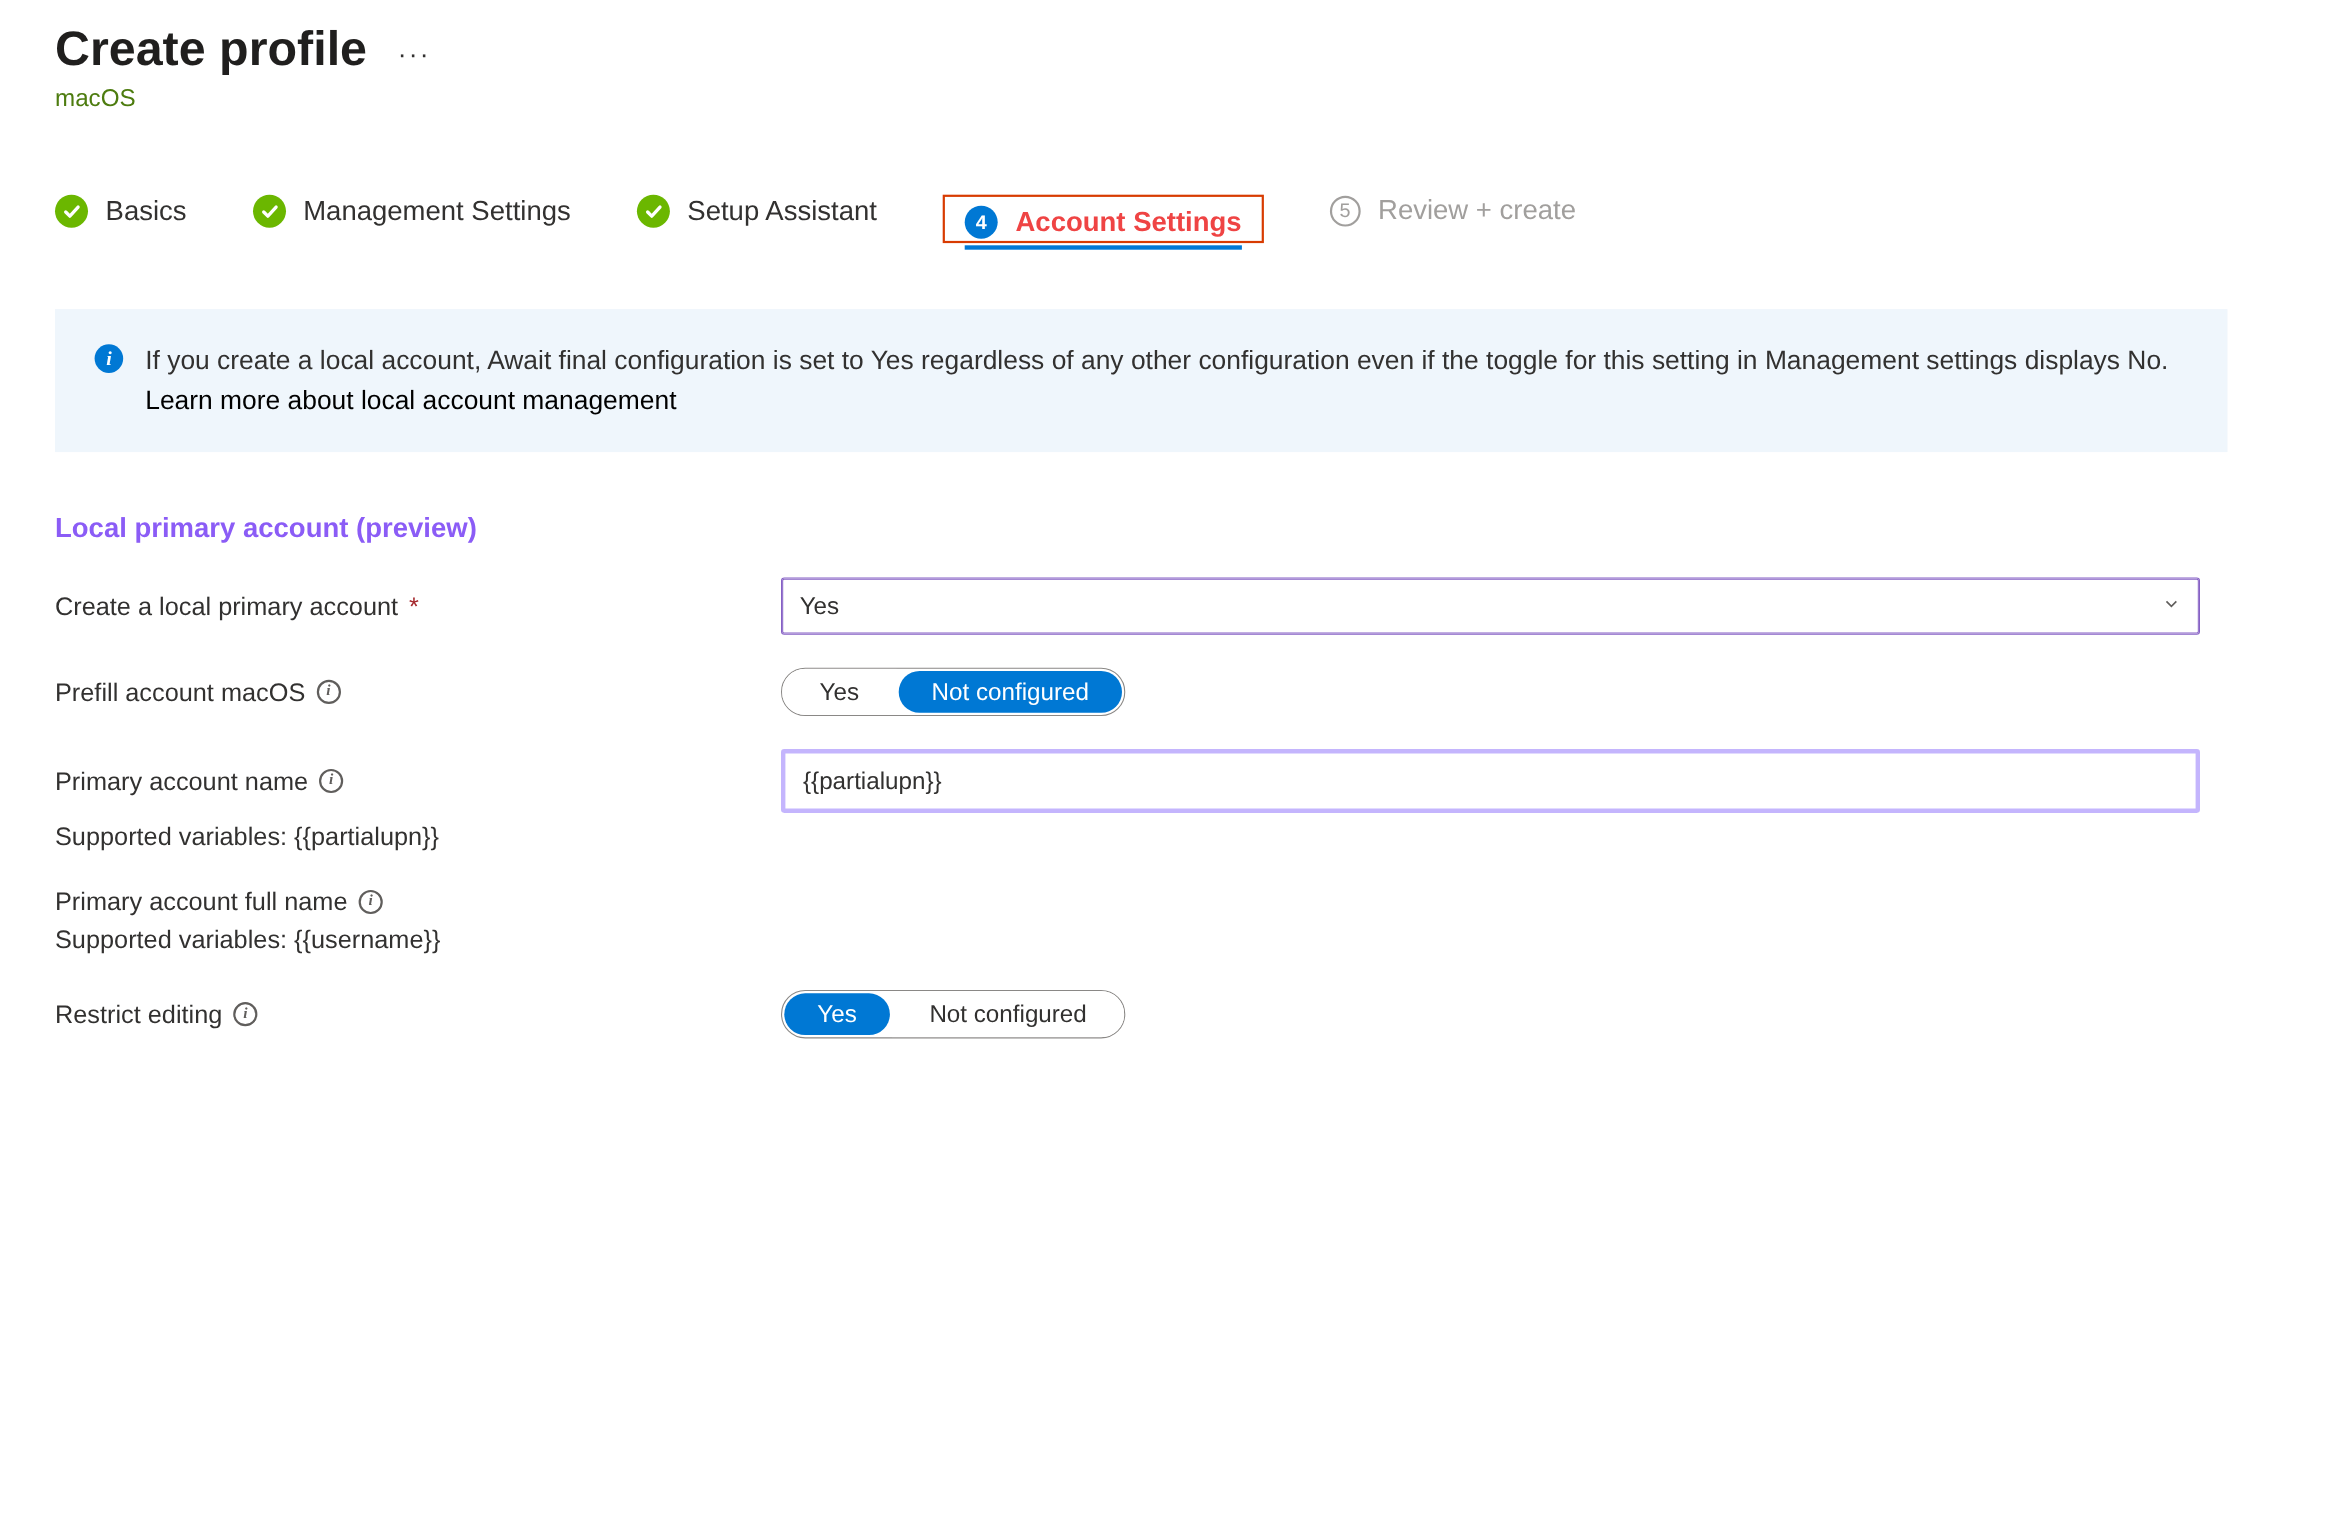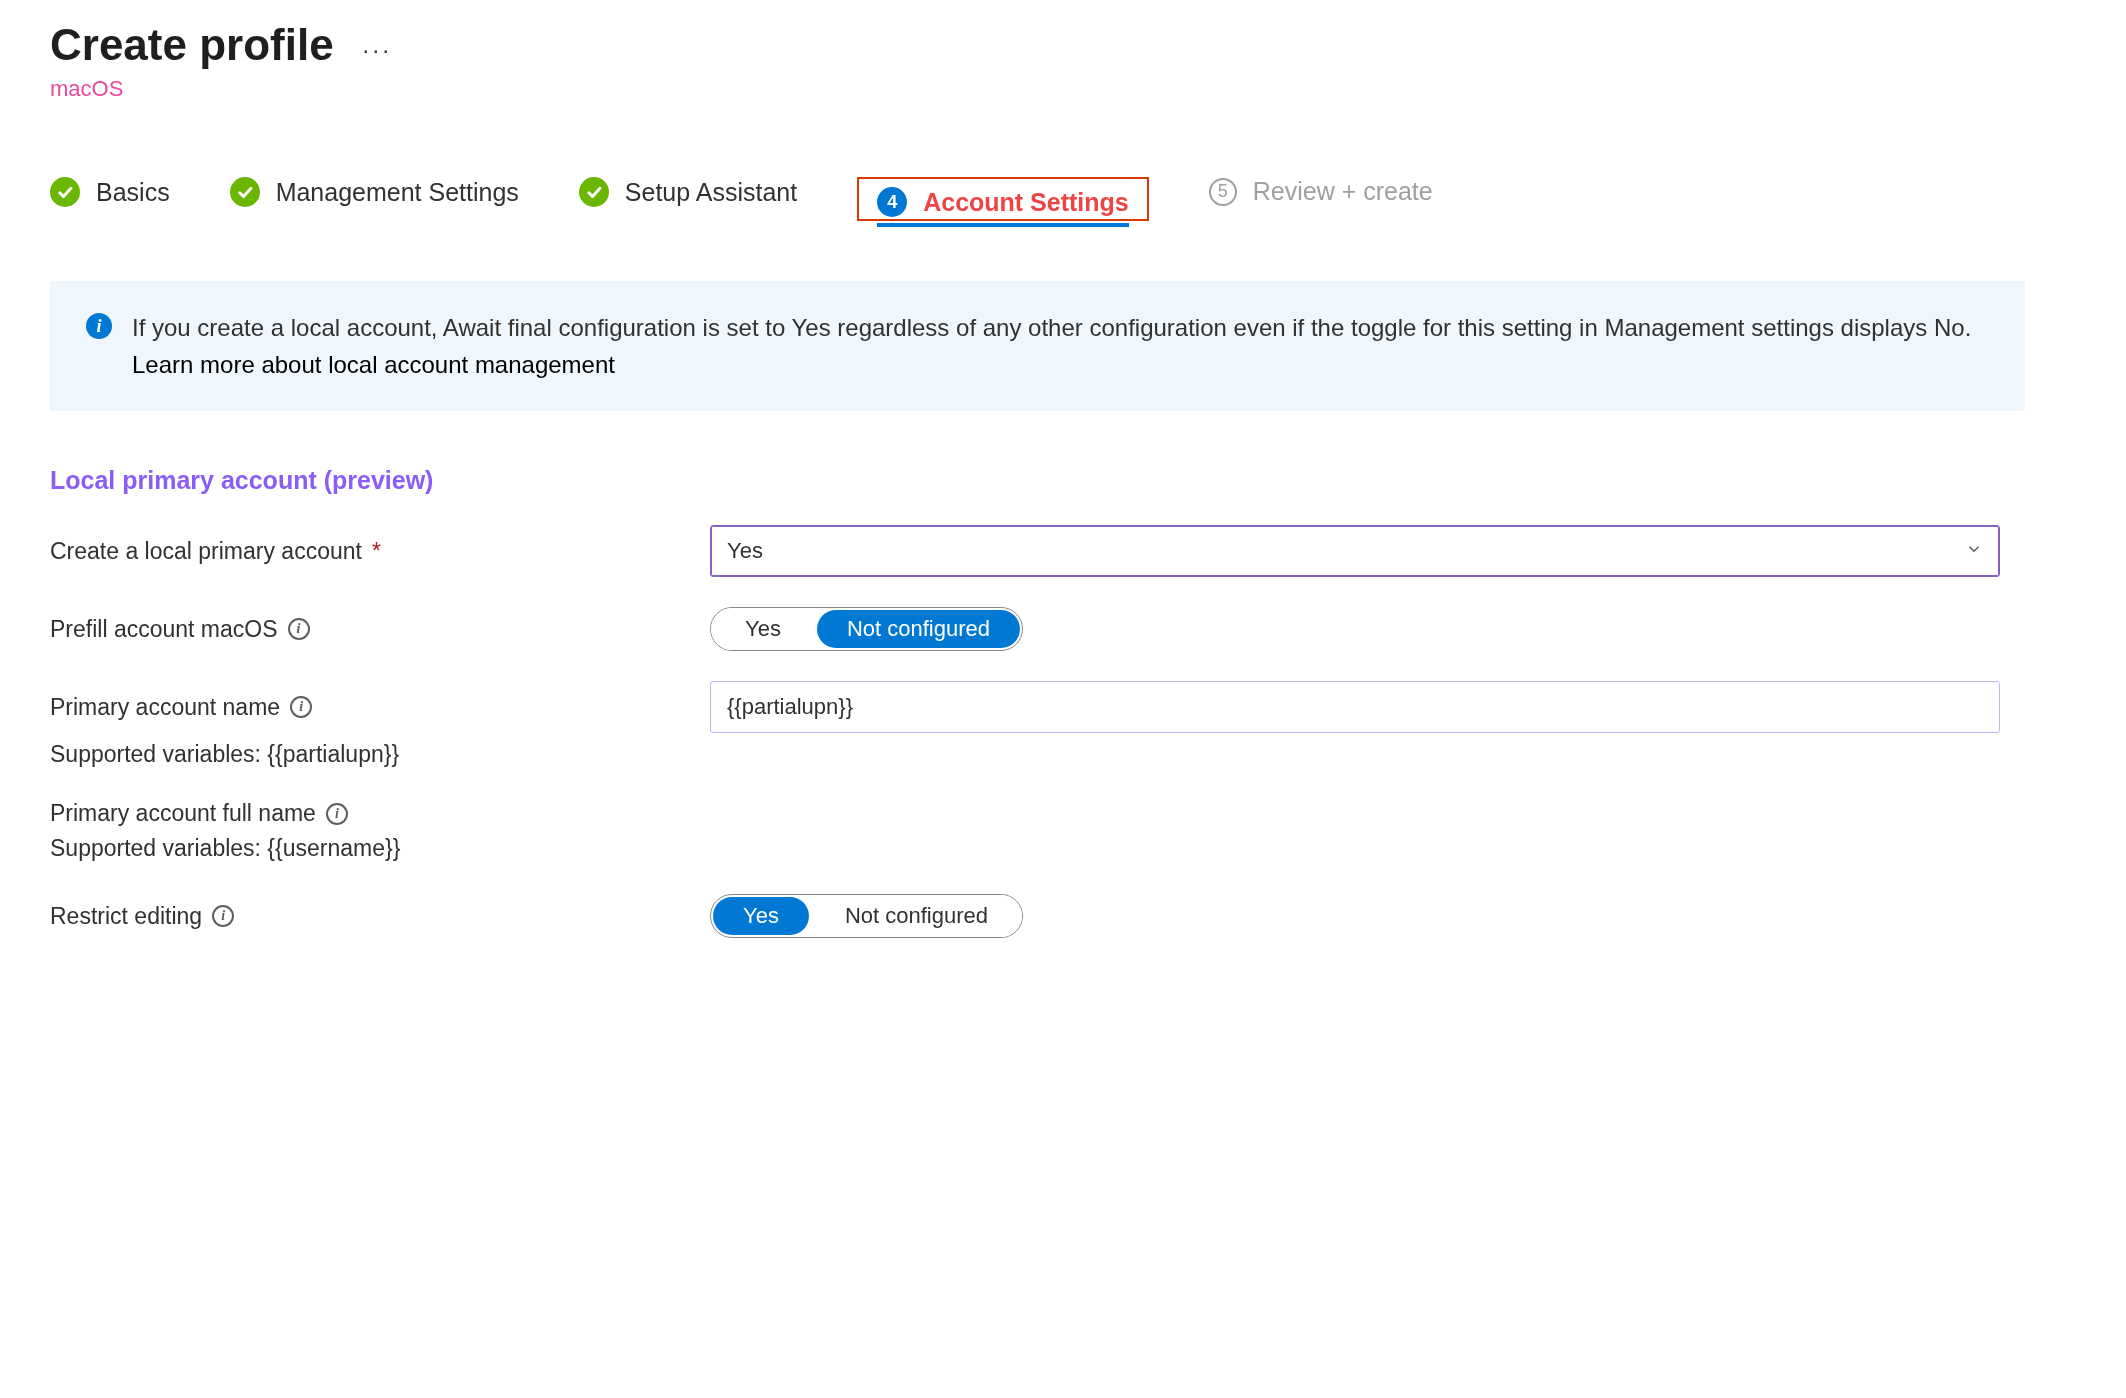--- a/index.html
+++ b/index.html
@@ -28,21 +28,21 @@
   }
   .more-icon {
     color: #323130;
     font-size: 24px;
     letter-spacing: 2px;
     line-height: 1;
     padding-top: 10px;
   }
   .subtitle {
     font-size: 22px;
-    color: #ec4899;
+    color: #4d7c0f;
     margin-top: 6px;
   }
   .steps {
     display: flex;
     align-items: flex-start;
     gap: 60px;
     margin-top: 75px;
     flex-wrap: nowrap;
   }
   .step {
@@ -162,21 +162,21 @@
     background: #ffffff;
     display: flex;
     align-items: center;
     justify-content: space-between;
     cursor: pointer;
   }
   .select-box.focused { border: 1px solid #8661c5; box-shadow: 0 0 0 1px #8661c5 inset;}
   .chev { font-size: 18px; color: #605e5c; }
   .text-input {
     width: 100%;
-    border: 1px solid #c4b5fd;
+    border: 4px solid #c4b5fd;
     border-radius: 3px;
     padding: 12px 16px;
     font-size: 22px;
     font-family: inherit;
     color: #323130;
     background: #ffffff;
   }
   .pill-toggle {
     display: inline-flex;
     border: 1px solid #8a8886;

